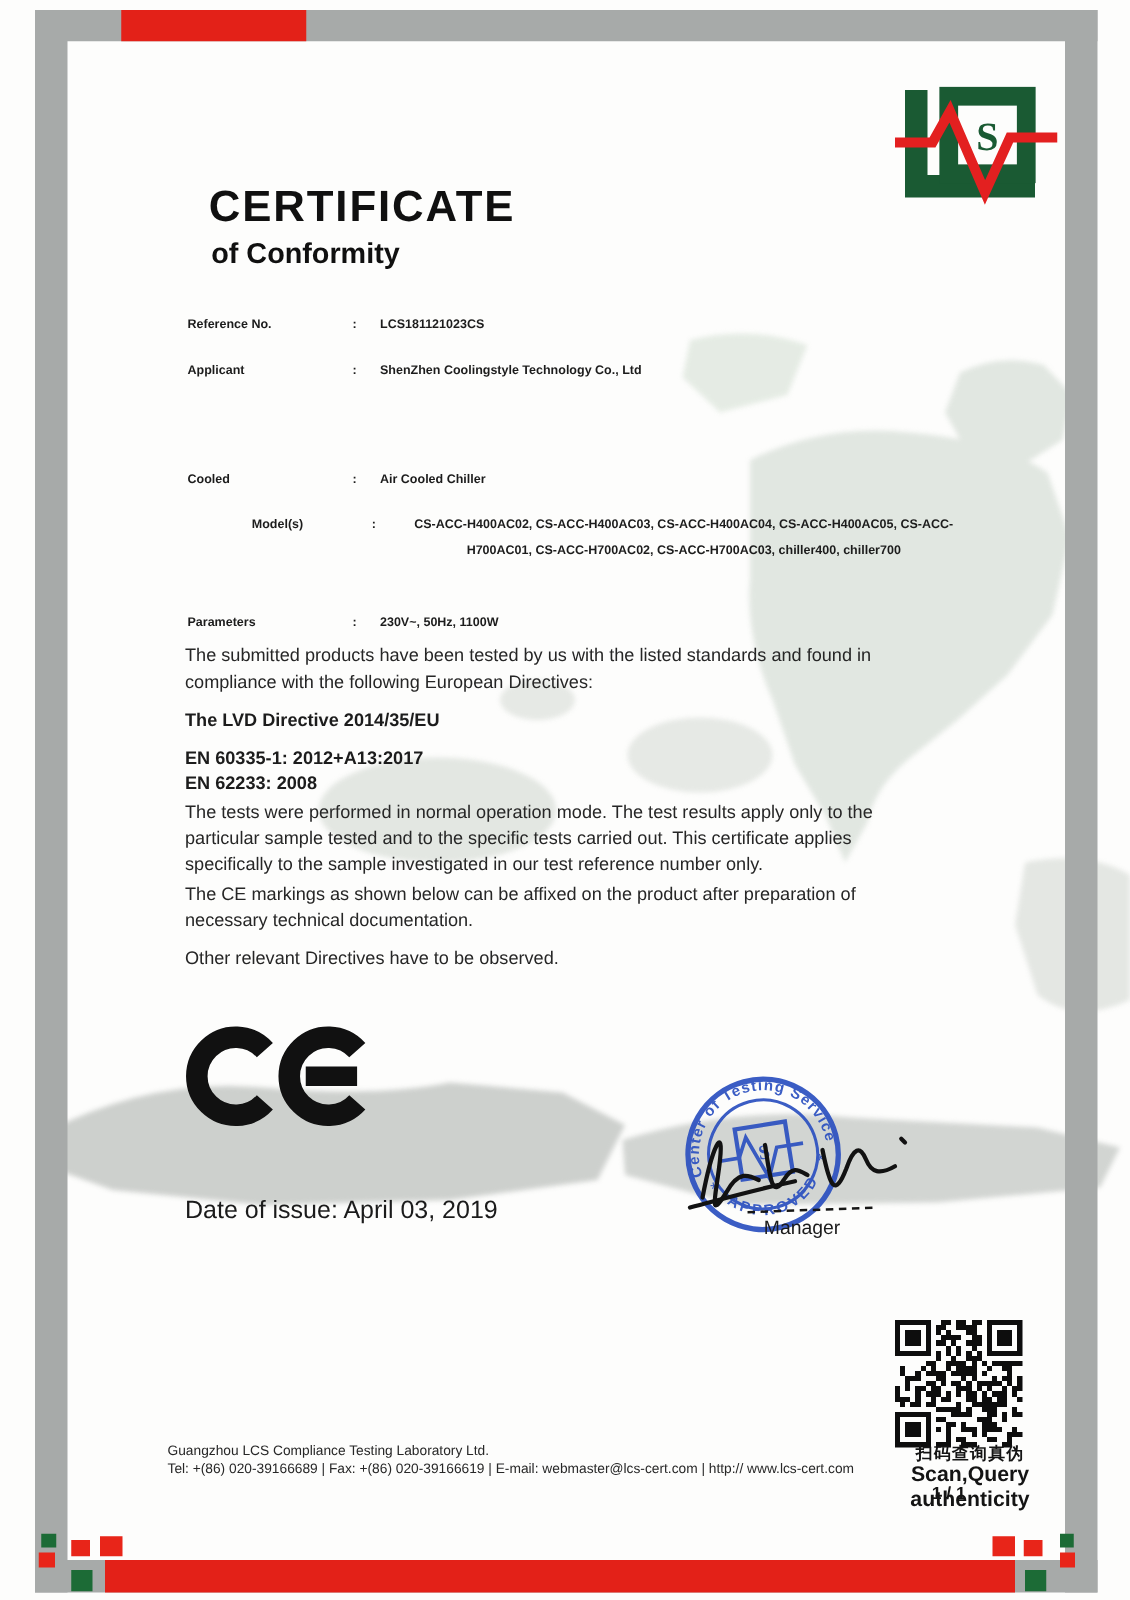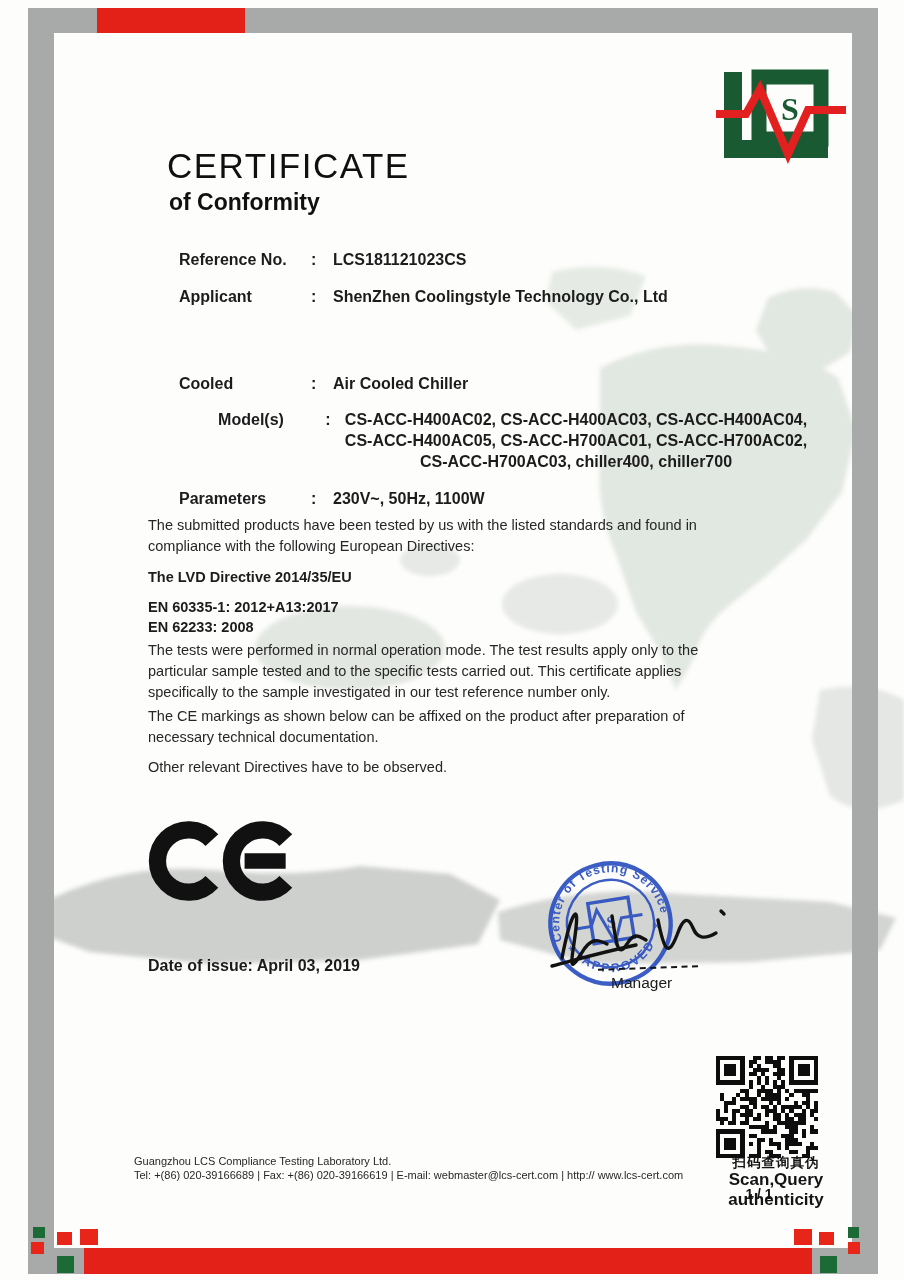--- a/index.html
+++ b/index.html
@@ -5,34 +5,34 @@
   html,body{margin:0;padding:0;background:#ffffff;}
   body{font-family:"Liberation Sans","DejaVu Sans",sans-serif;color:#222;}
   #page{position:relative;width:904px;height:1280px;background:#fdfdfc;overflow:hidden;}
   
   .frame{background:#a7aaa9;position:absolute;z-index:6;}
   .frame-red{background:#e32118;position:absolute;z-index:7;}
   .corner-sq{position:absolute;z-index:8;}
   
   #map{position:absolute;left:0;top:0;z-index:0;filter:blur(2px);opacity:.95;}
   
-  .title-main{position:absolute;left:167px;top:146px;font-size:35px;font-weight:400;letter-spacing:1.5px;color:#101010;z-index:2;}
+  .title-main{position:absolute;left:167px;top:146px;font-size:35px;font-weight:700;letter-spacing:1.5px;color:#101010;z-index:2;}
   .title-sub{position:absolute;left:169px;top:189px;font-size:23px;font-weight:700;color:#101010;z-index:2;}
   
-  .frow{position:absolute;left:150px;width:640px;font-size:16px;font-weight:700;color:#1c1c1c;line-height:21px;z-index:2;margin-left:29px;}
+  .frow{position:absolute;left:150px;width:640px;font-size:10px;font-weight:700;color:#1c1c1c;line-height:21px;z-index:2;}
   .frow .lbl{display:inline-block;width:132px;vertical-align:top;}
   .frow .col{display:inline-block;width:22px;vertical-align:top;}
   .frow .val{display:inline-block;width:474px;vertical-align:top;}
   
   .para{position:absolute;left:148px;width:584px;font-size:14.5px;line-height:21px;color:#262626;z-index:2;}
   .para.bold{font-weight:700;color:#1c1c1c;}
   
   #ce-mark{position:absolute;left:146px;top:810px;z-index:2;}
   
-  .date-line{position:absolute;left:148px;top:957px;font-size:16px;font-weight:700;color:#1b1b1b;z-index:3;}
+  .date-line{position:absolute;left:148px;top:957px;font-size:20px;font-weight:400;color:#1b1b1b;z-index:3;}
   
   #stamp{position:absolute;left:533px;top:846px;z-index:3;opacity:.92;}
   #signature{position:absolute;left:548px;top:882px;z-index:4;}
   .sig-dash{position:absolute;left:598px;top:967px;width:100px;border-top:2px dashed #161616;transform:rotate(-2deg);z-index:4;}
   .manager{position:absolute;left:611px;top:974px;font-size:15.5px;color:#1b1b1b;z-index:4;}
   
   #qr-wrap{position:absolute;left:716px;top:1056px;width:102px;height:102px;z-index:2;}
   .qr-caption{position:absolute;left:694px;width:164px;text-align:center;font-weight:700;color:#141414;z-index:2;}
   .qr-zh{top:1154px;font-size:13.5px;letter-spacing:1px;}
   .qr-en{top:1170px;font-size:17px;}

